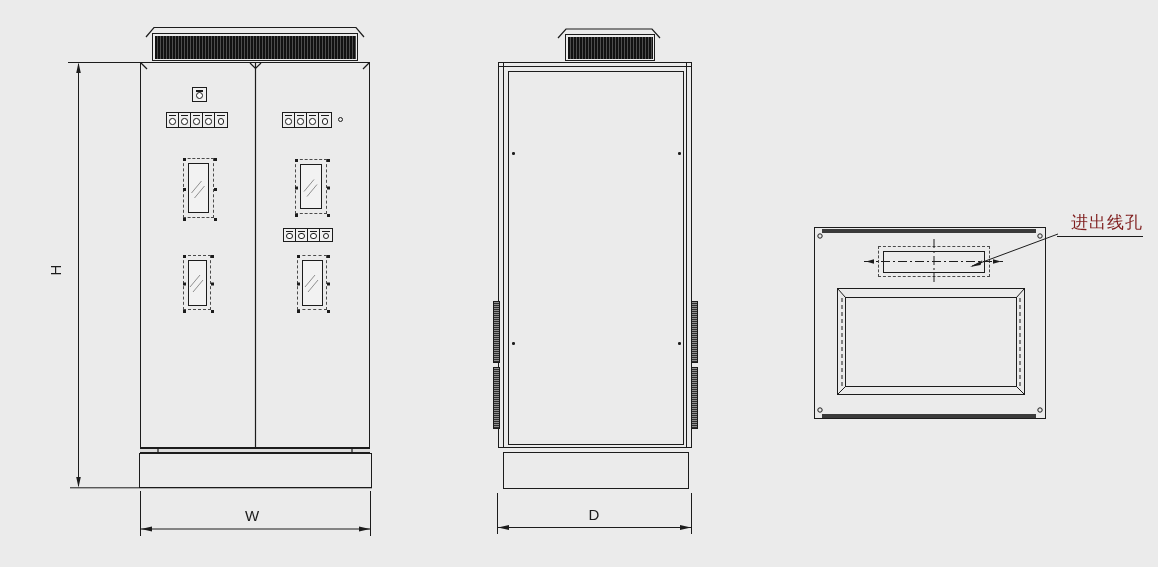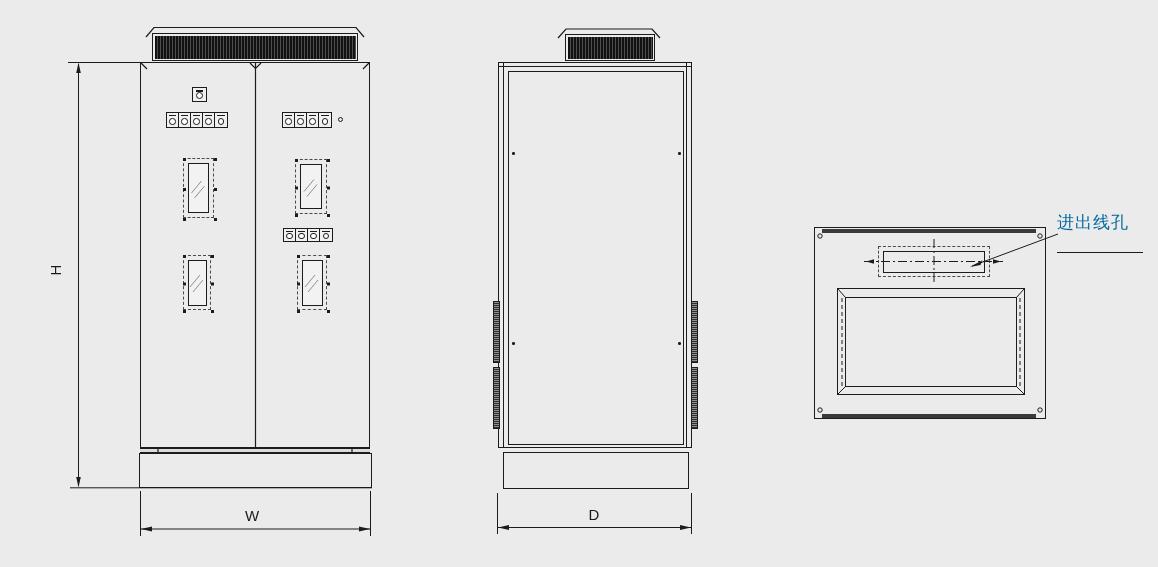--- a/index.html
+++ b/index.html
@@ -21,22 +21,22 @@
   .ind-single::after{content:"";position:absolute;left:50%;top:60%;width:5px;height:5px;margin:-3.5px 0 0 -3.6px;border:1.2px solid #1c1c1c;border-radius:50%;background:#fff;}
   .win-outer{position:absolute;border:1px dashed #4a4a4a;box-sizing:border-box;}
   .scr{position:absolute;width:3px;height:3px;background:#1c1c1c;left:-1.5px;top:-1.5px;
        box-shadow:var(--w) 0 0 #1c1c1c, 0 var(--h) 0 #1c1c1c, var(--w) var(--h) 0 #1c1c1c,
                   0 calc(var(--h)/2) 0 #1c1c1c, var(--w) calc(var(--h)/2) 0 #1c1c1c;}
   .win-inner{position:absolute;border:1.5px solid #1c1c1c;background:#f2f2f2;box-sizing:border-box;}
   .dot{position:absolute;width:2.5px;height:2.5px;background:#1c1c1c;border-radius:50%;}
   .dotc{position:absolute;width:5px;height:5px;border:1px solid #1c1c1c;border-radius:50%;background:#ebebeb;box-sizing:border-box;}
   .hinge{position:absolute;width:7px;background:repeating-linear-gradient(0deg,#2e2e2e 0 1px,#909090 1px 2px);border:0.5px solid #1c1c1c;box-sizing:border-box;}
   .dim-label{position:absolute;color:#1c1c1c;font:15px "Liberation Sans",sans-serif;text-align:center;}
-  .cjk-label{position:absolute;color:#0369a1;font:17px "Liberation Sans",sans-serif;letter-spacing:1px;
-             text-align:left;border-bottom:1.2px solid #1c1c1c;padding-bottom:18px;}
+  .cjk-label{position:absolute;color:#7f1d1d;font:17px "Liberation Sans",sans-serif;letter-spacing:1px;
+             text-align:right;border-bottom:1.2px solid #1c1c1c;padding-bottom:2px;}
   .strip-dark{position:absolute;background:#3a3a3a;}
   svg.overlay{position:absolute;left:0;top:0;pointer-events:none;}
 </style>
 </head>
 <body>
 
 <div class="canvas">
 
   <div class="view">
     <div class="abs louver" style="left:152px;top:33px;width:206px;height:28px;">

